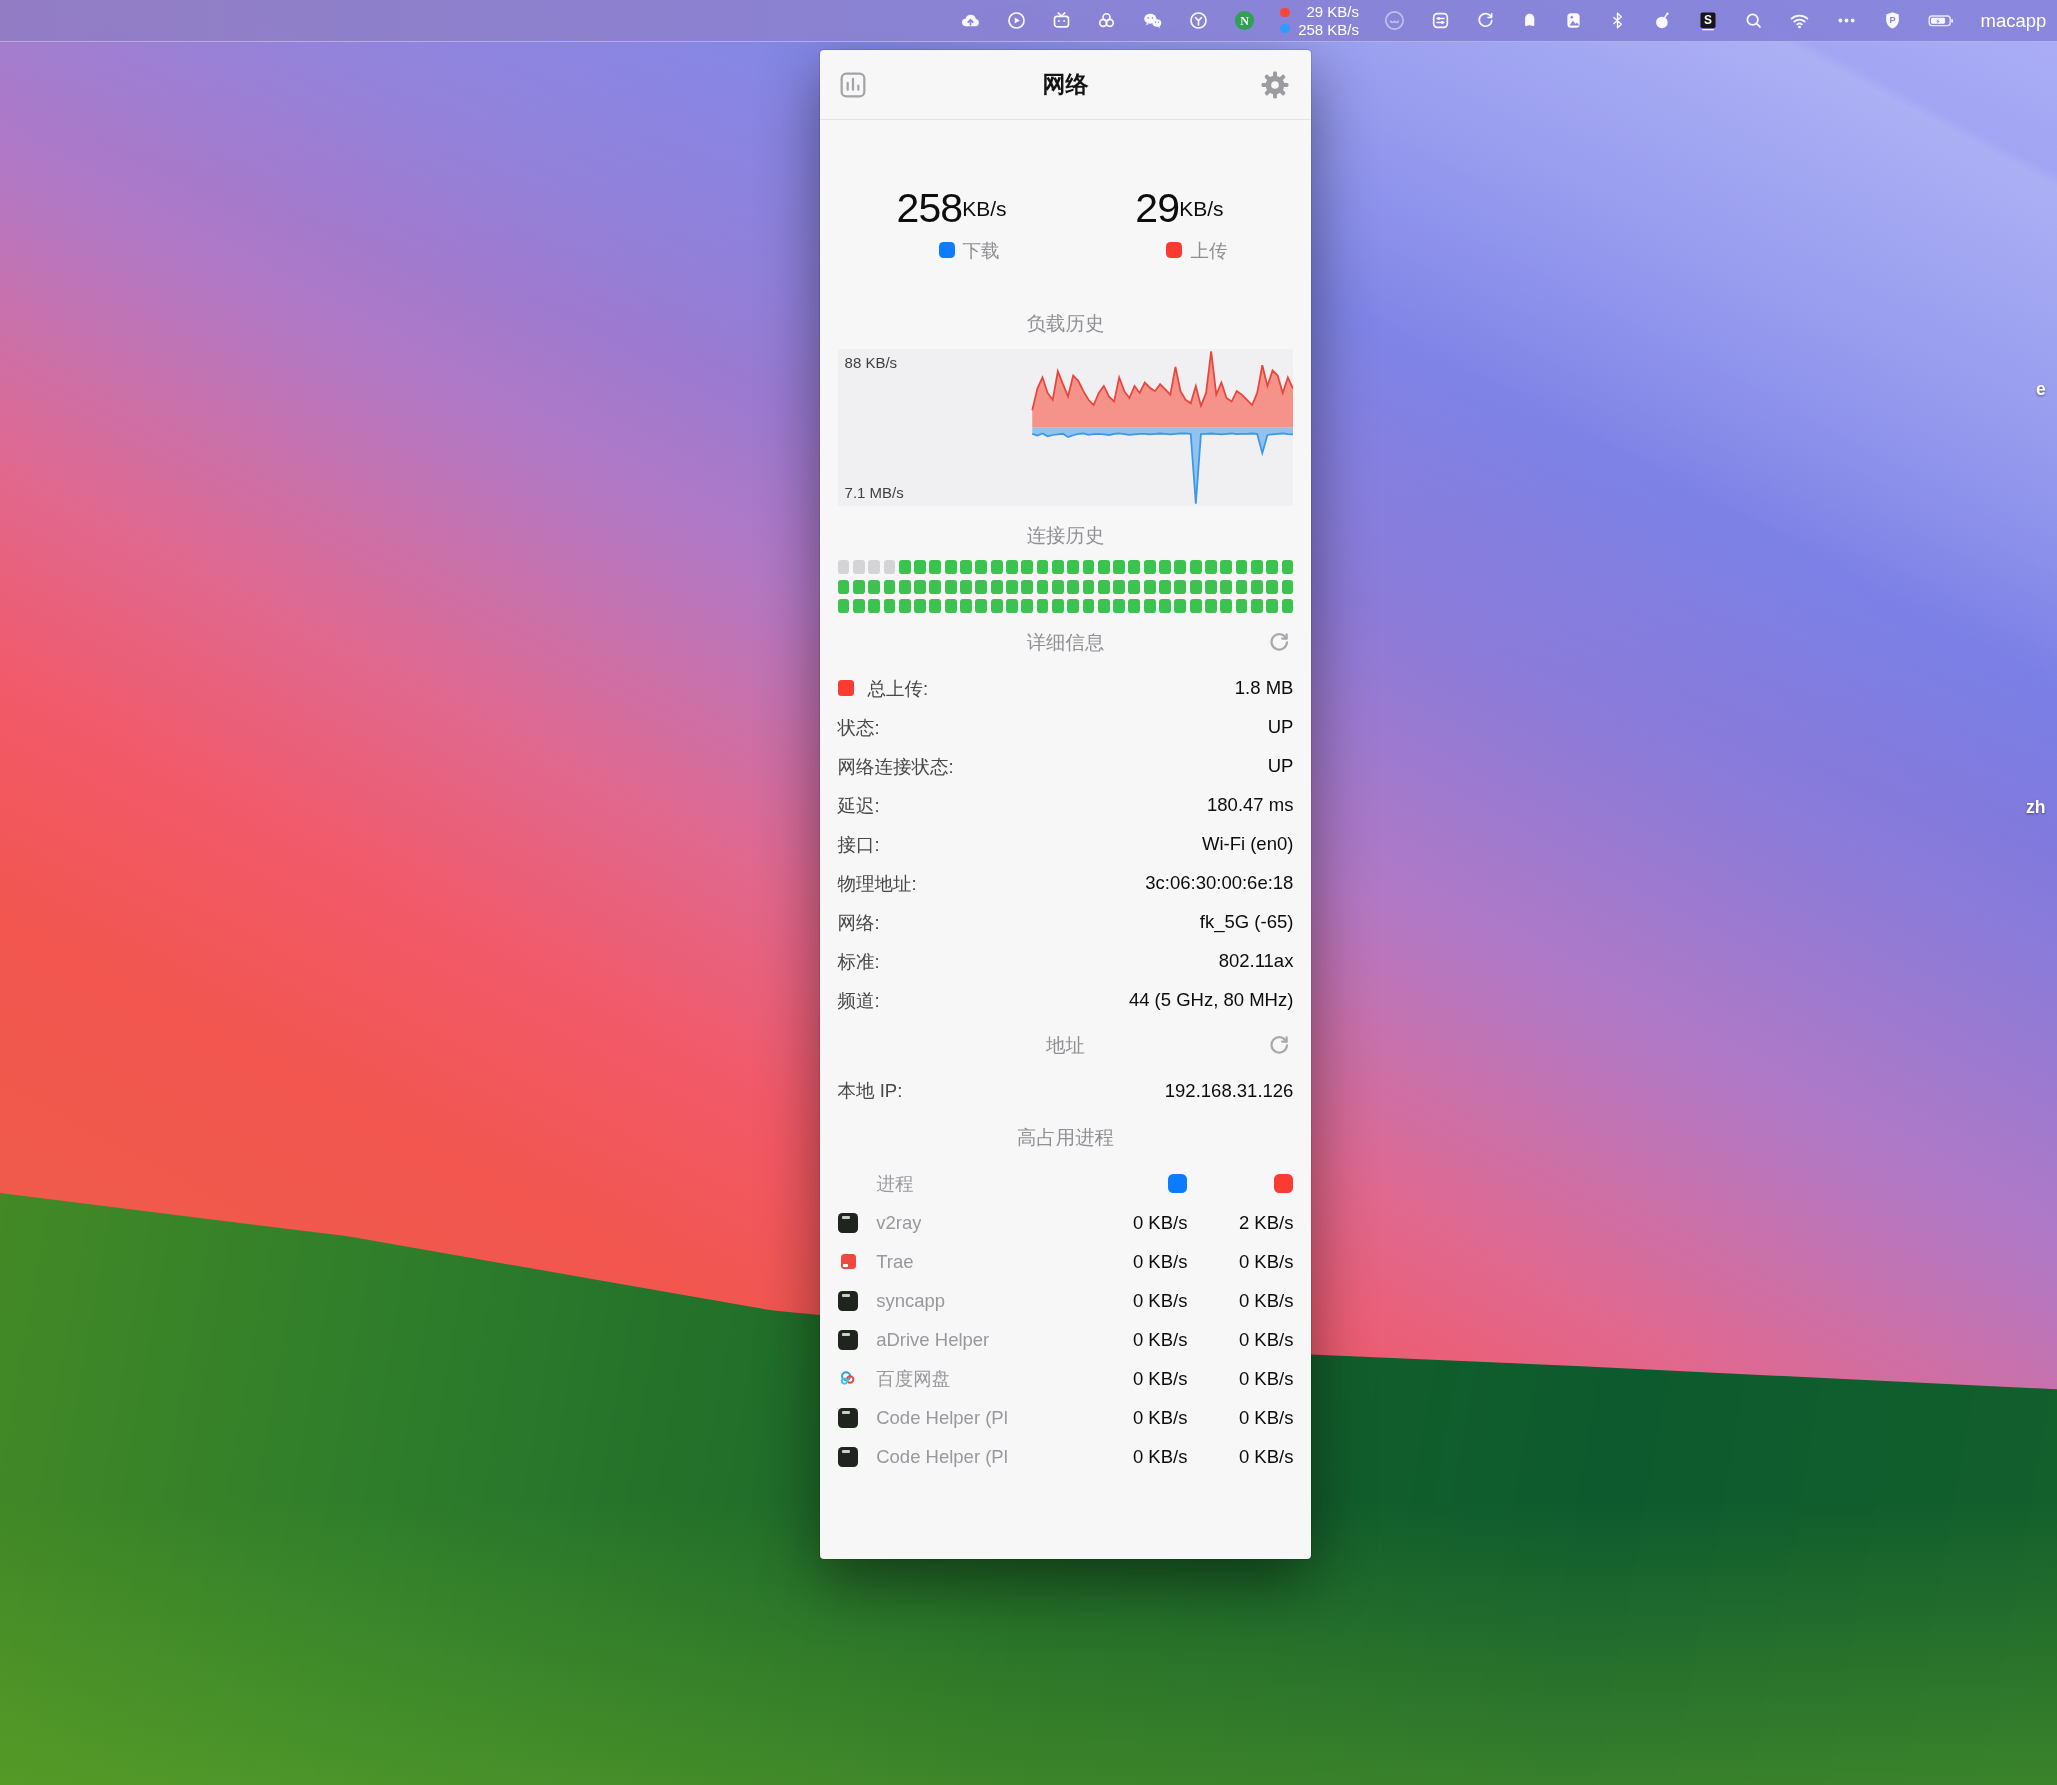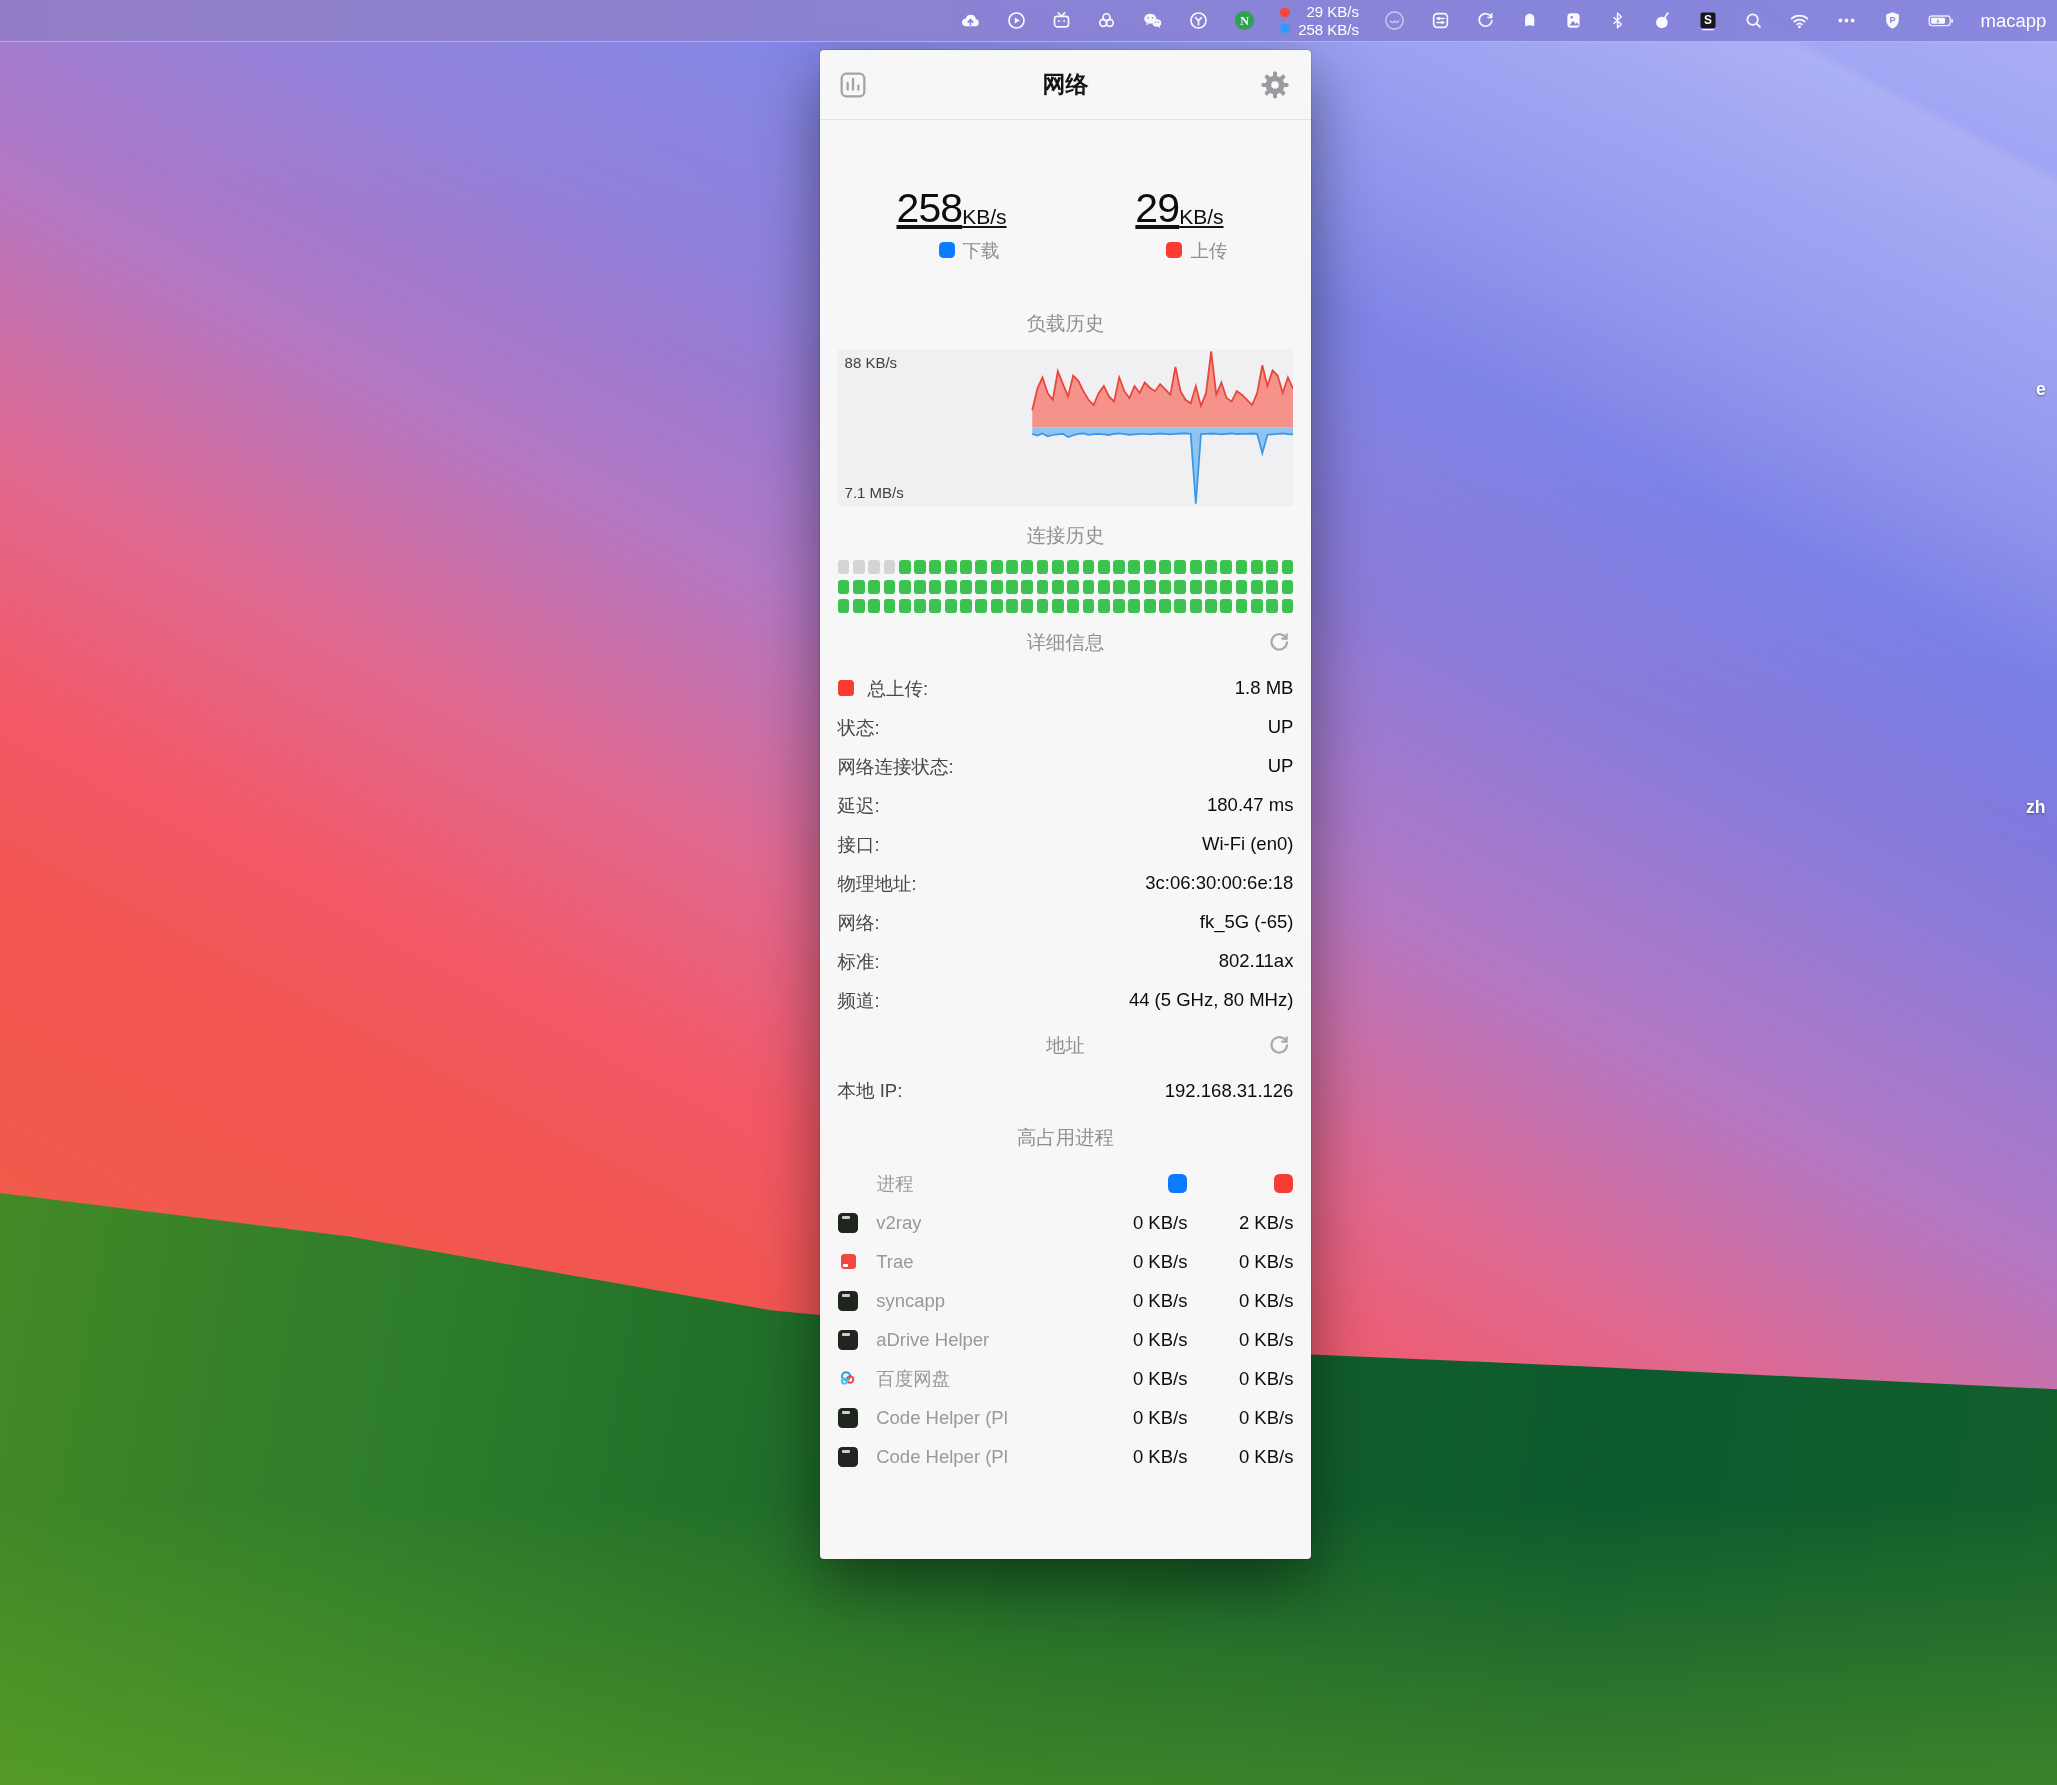--- a/index.html
+++ b/index.html
@@ -50,21 +50,21 @@
   .win-header{position:relative;height:69px;border-bottom:0.9px solid #e3e3e5;}
   .win-title{position:absolute;left:0;right:0;top:0;height:69px;display:flex;align-items:center;justify-content:center;
     font-size:23px;font-weight:600;color:#151515;}
   .hdr-btn{position:absolute;top:17.6px;width:34px;height:34px;display:flex;align-items:center;justify-content:center;}
   .hdr-btn.left{left:16px;}
   .hdr-btn.right{right:19.4px;}
   .content{padding:0 17.6px;box-sizing:border-box;}
   
   .speeds{display:flex;margin-top:68px;}
   .speed-col{flex:1;display:flex;flex-direction:column;align-items:center;}
-  .speed-num-row{display:flex;align-items:flex-end;text-decoration:underline;}
+  .speed-num-row{display:flex;align-items:center;}
   .speed-value{font-size:41px;font-weight:500;letter-spacing:-0.9px;color:#0d0d0d;line-height:1;}
   .speed-unit{font-size:21px;font-weight:400;color:#0d0d0d;}
   .speed-legend{display:flex;align-items:center;gap:8px;margin-top:9.7px;height:23px;padding-left:35px;}
   .legend-sq{width:16px;height:16px;border-radius:4.4px;}
   .speed-label{font-size:18.5px;color:#8e8e93;}
   
   .sec-title{position:relative;text-align:center;font-size:19.4px;line-height:25px;color:#8f8f94;}
   .sec-refresh{position:absolute;right:0;top:-1.8px;width:28px;height:28px;display:flex;align-items:center;justify-content:center;}
   
   .chart-box{position:relative;margin-top:13.2px;height:157px;background:#f0f0f2;border-radius:1.8px;}

